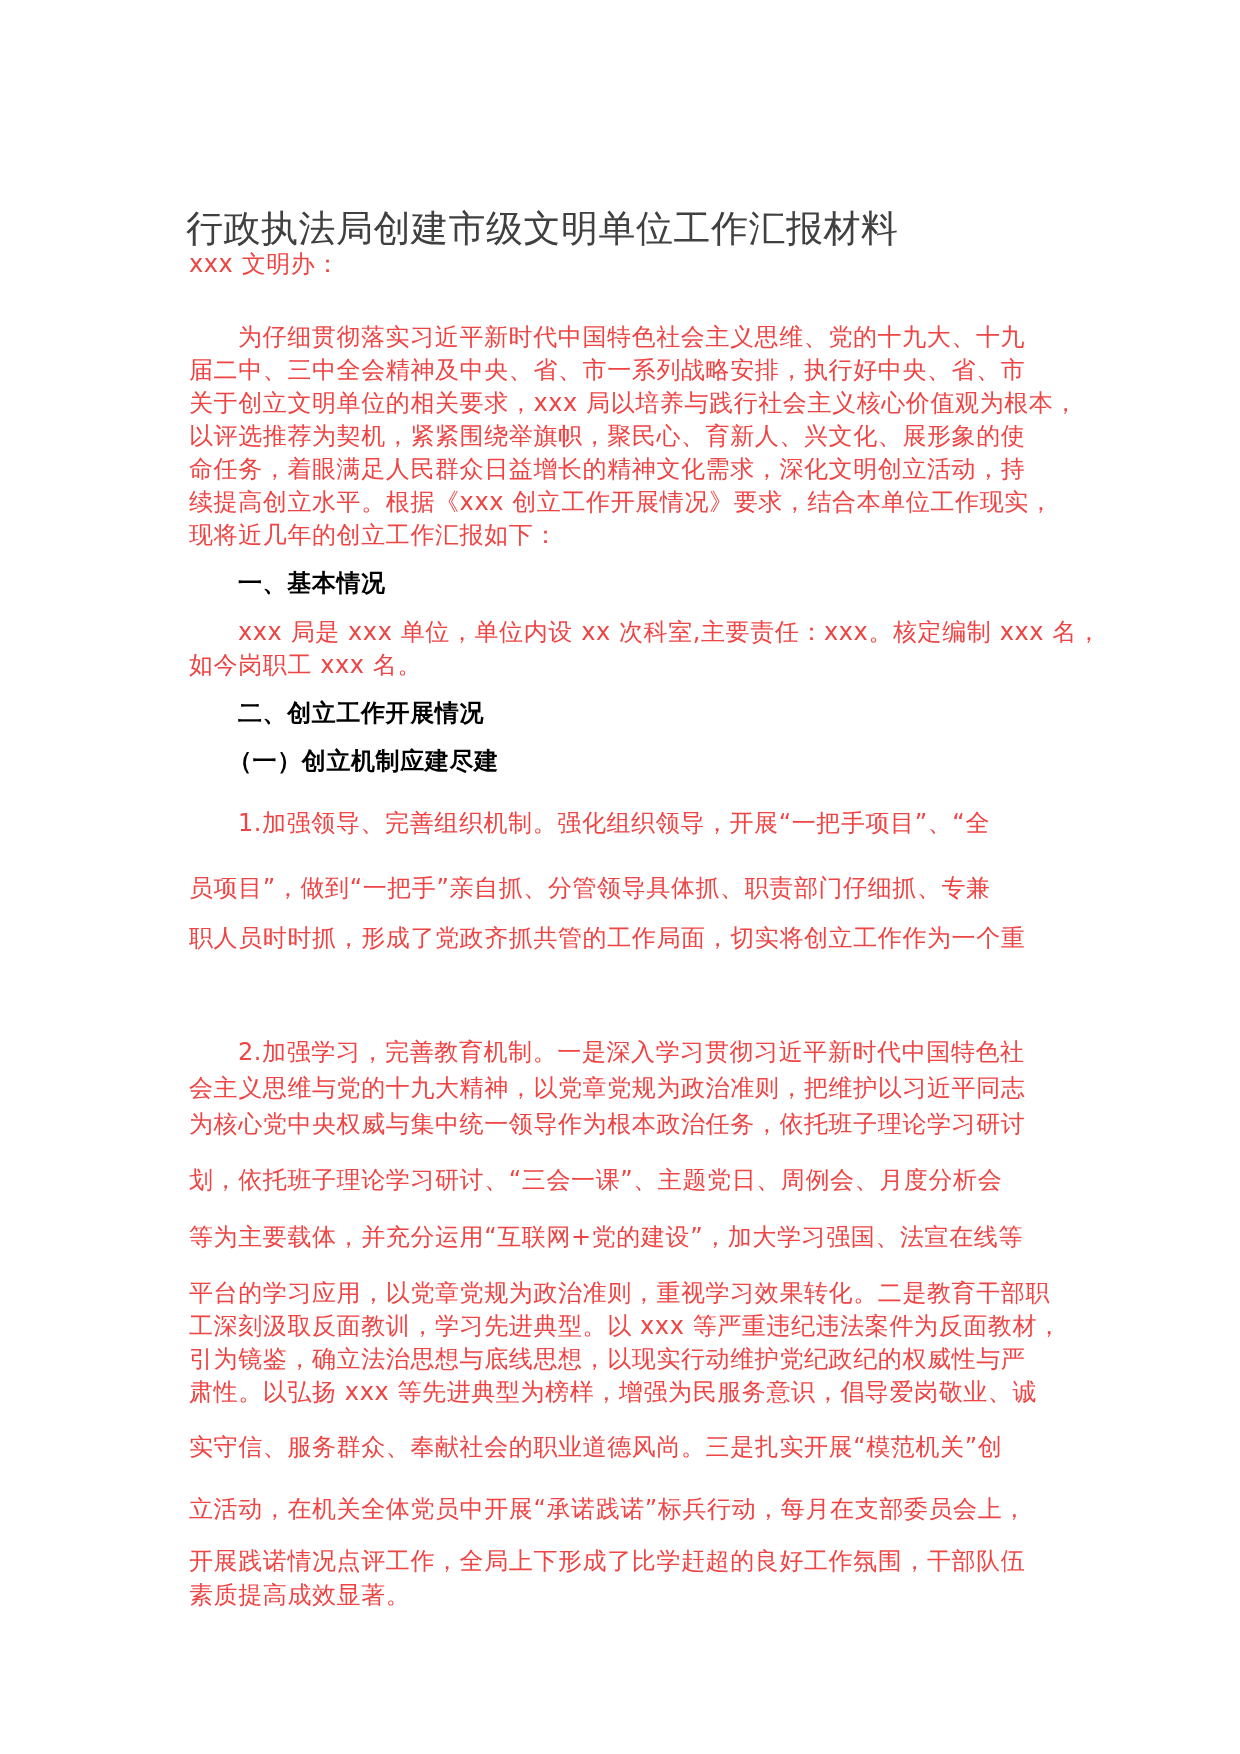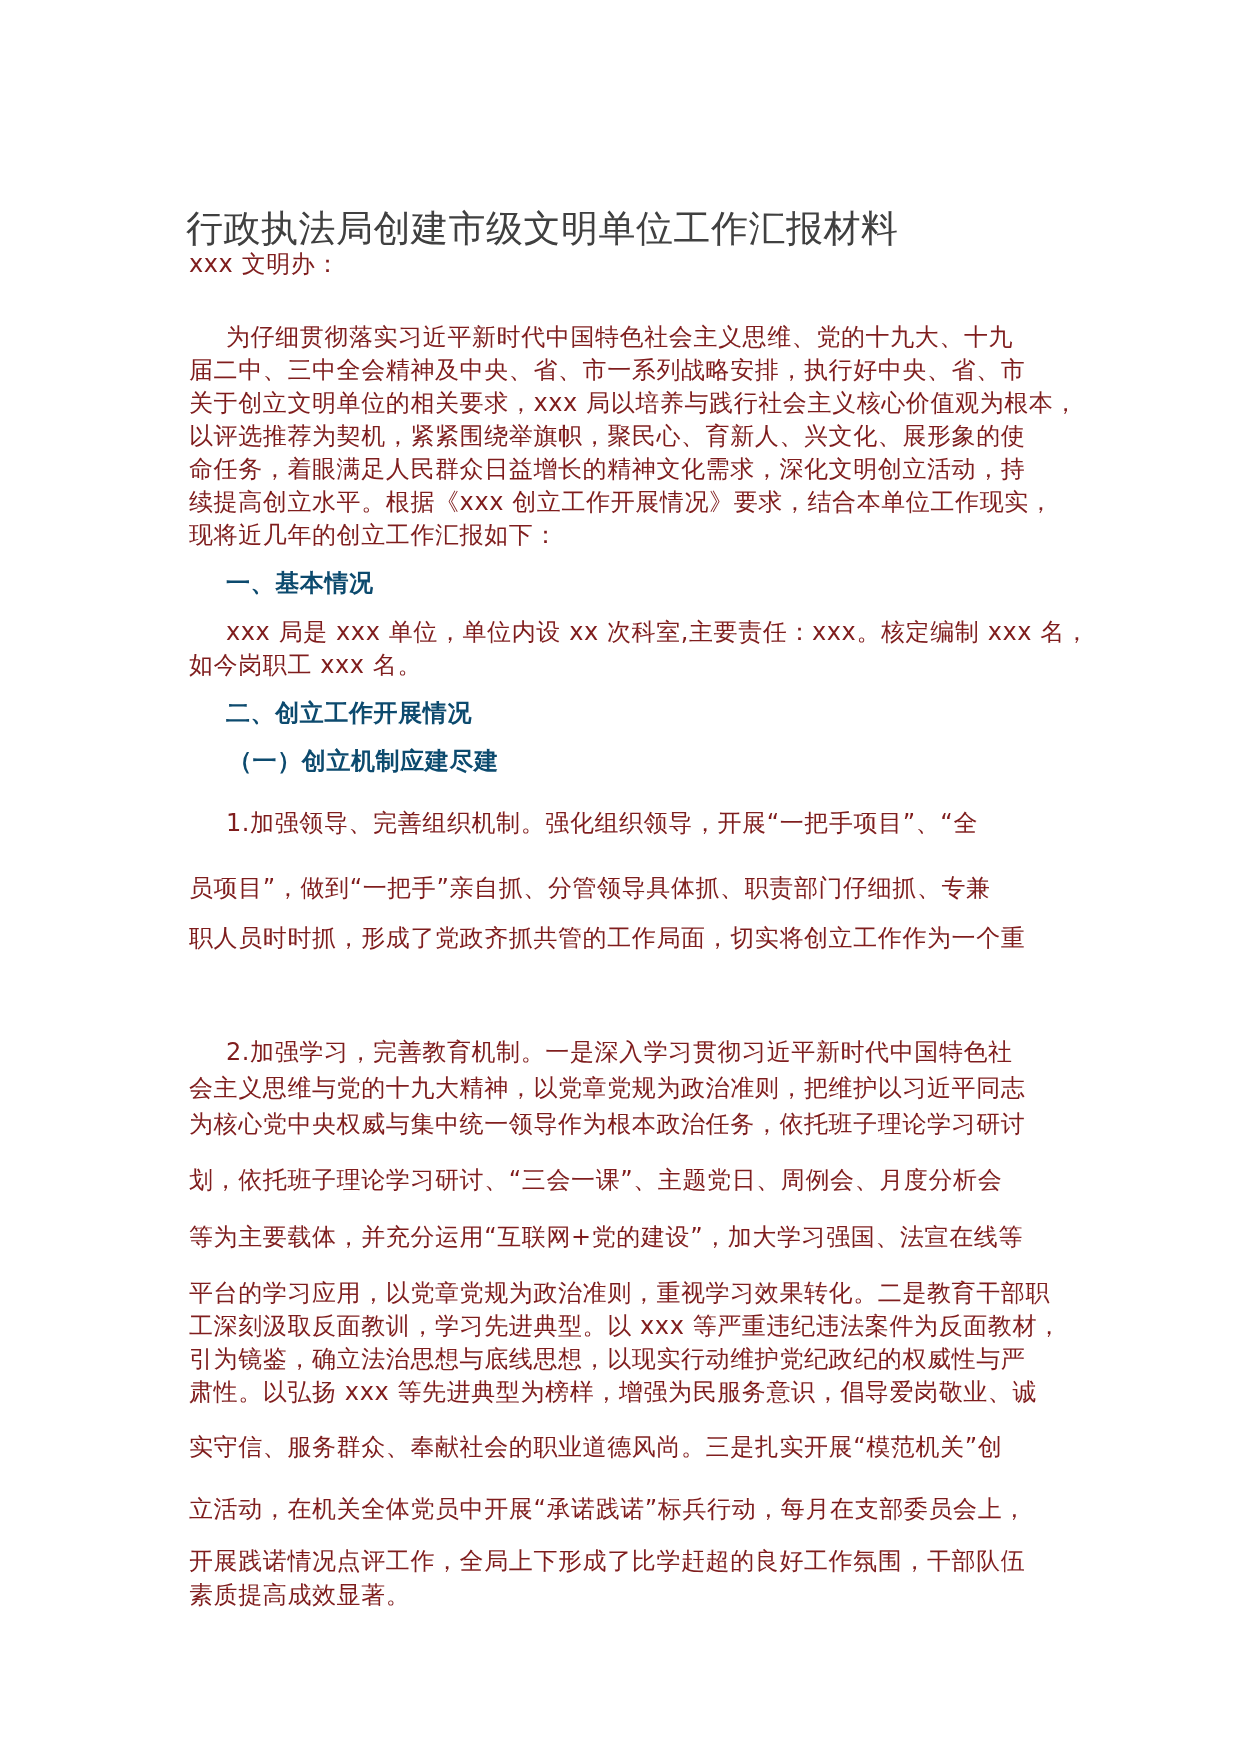--- a/index.html
+++ b/index.html
@@ -1,24 +1,24 @@
 <!DOCTYPE html>
 <html><head>
   <meta charset="utf-8">
   <style>
     html, body { margin: 0; padding: 0; background: #ffffff; }
     body { width: 1240px; height: 1754px; position: relative; overflow: hidden;
            font-family: "DejaVu Sans", "Liberation Sans", sans-serif; color: #333333; }
     .page { position: absolute; left: 0; top: 0; width: 1240px; height: 1754px; }
     .line { position: absolute; left: 189px; width: 890px; font-size: 24px; line-height: 30px;
-            white-space: nowrap; letter-spacing: 0.6px; color: #7f1d1d; }
-    .indent { left: 226px; }
+            white-space: nowrap; letter-spacing: 0.6px; color: #ef4444; }
+    .indent { left: 238px; }
     .title { position: absolute; left: 186px; top: 206px; font-size: 37px; line-height: 46px;
              color: #404040; white-space: nowrap; letter-spacing: 0.5px; }
-    .h { font-weight: bold; color: #0c4a6e; }
+    .h { font-weight: bold; color: #000000; }
   </style>
 </head>
 <body>
 
 <div class="page">
 
   <div class="title">行政执法局创建市级文明单位工作汇报材料</div>
 
   <div class="line" style="top:249px">xxx 文明办：</div>
 

